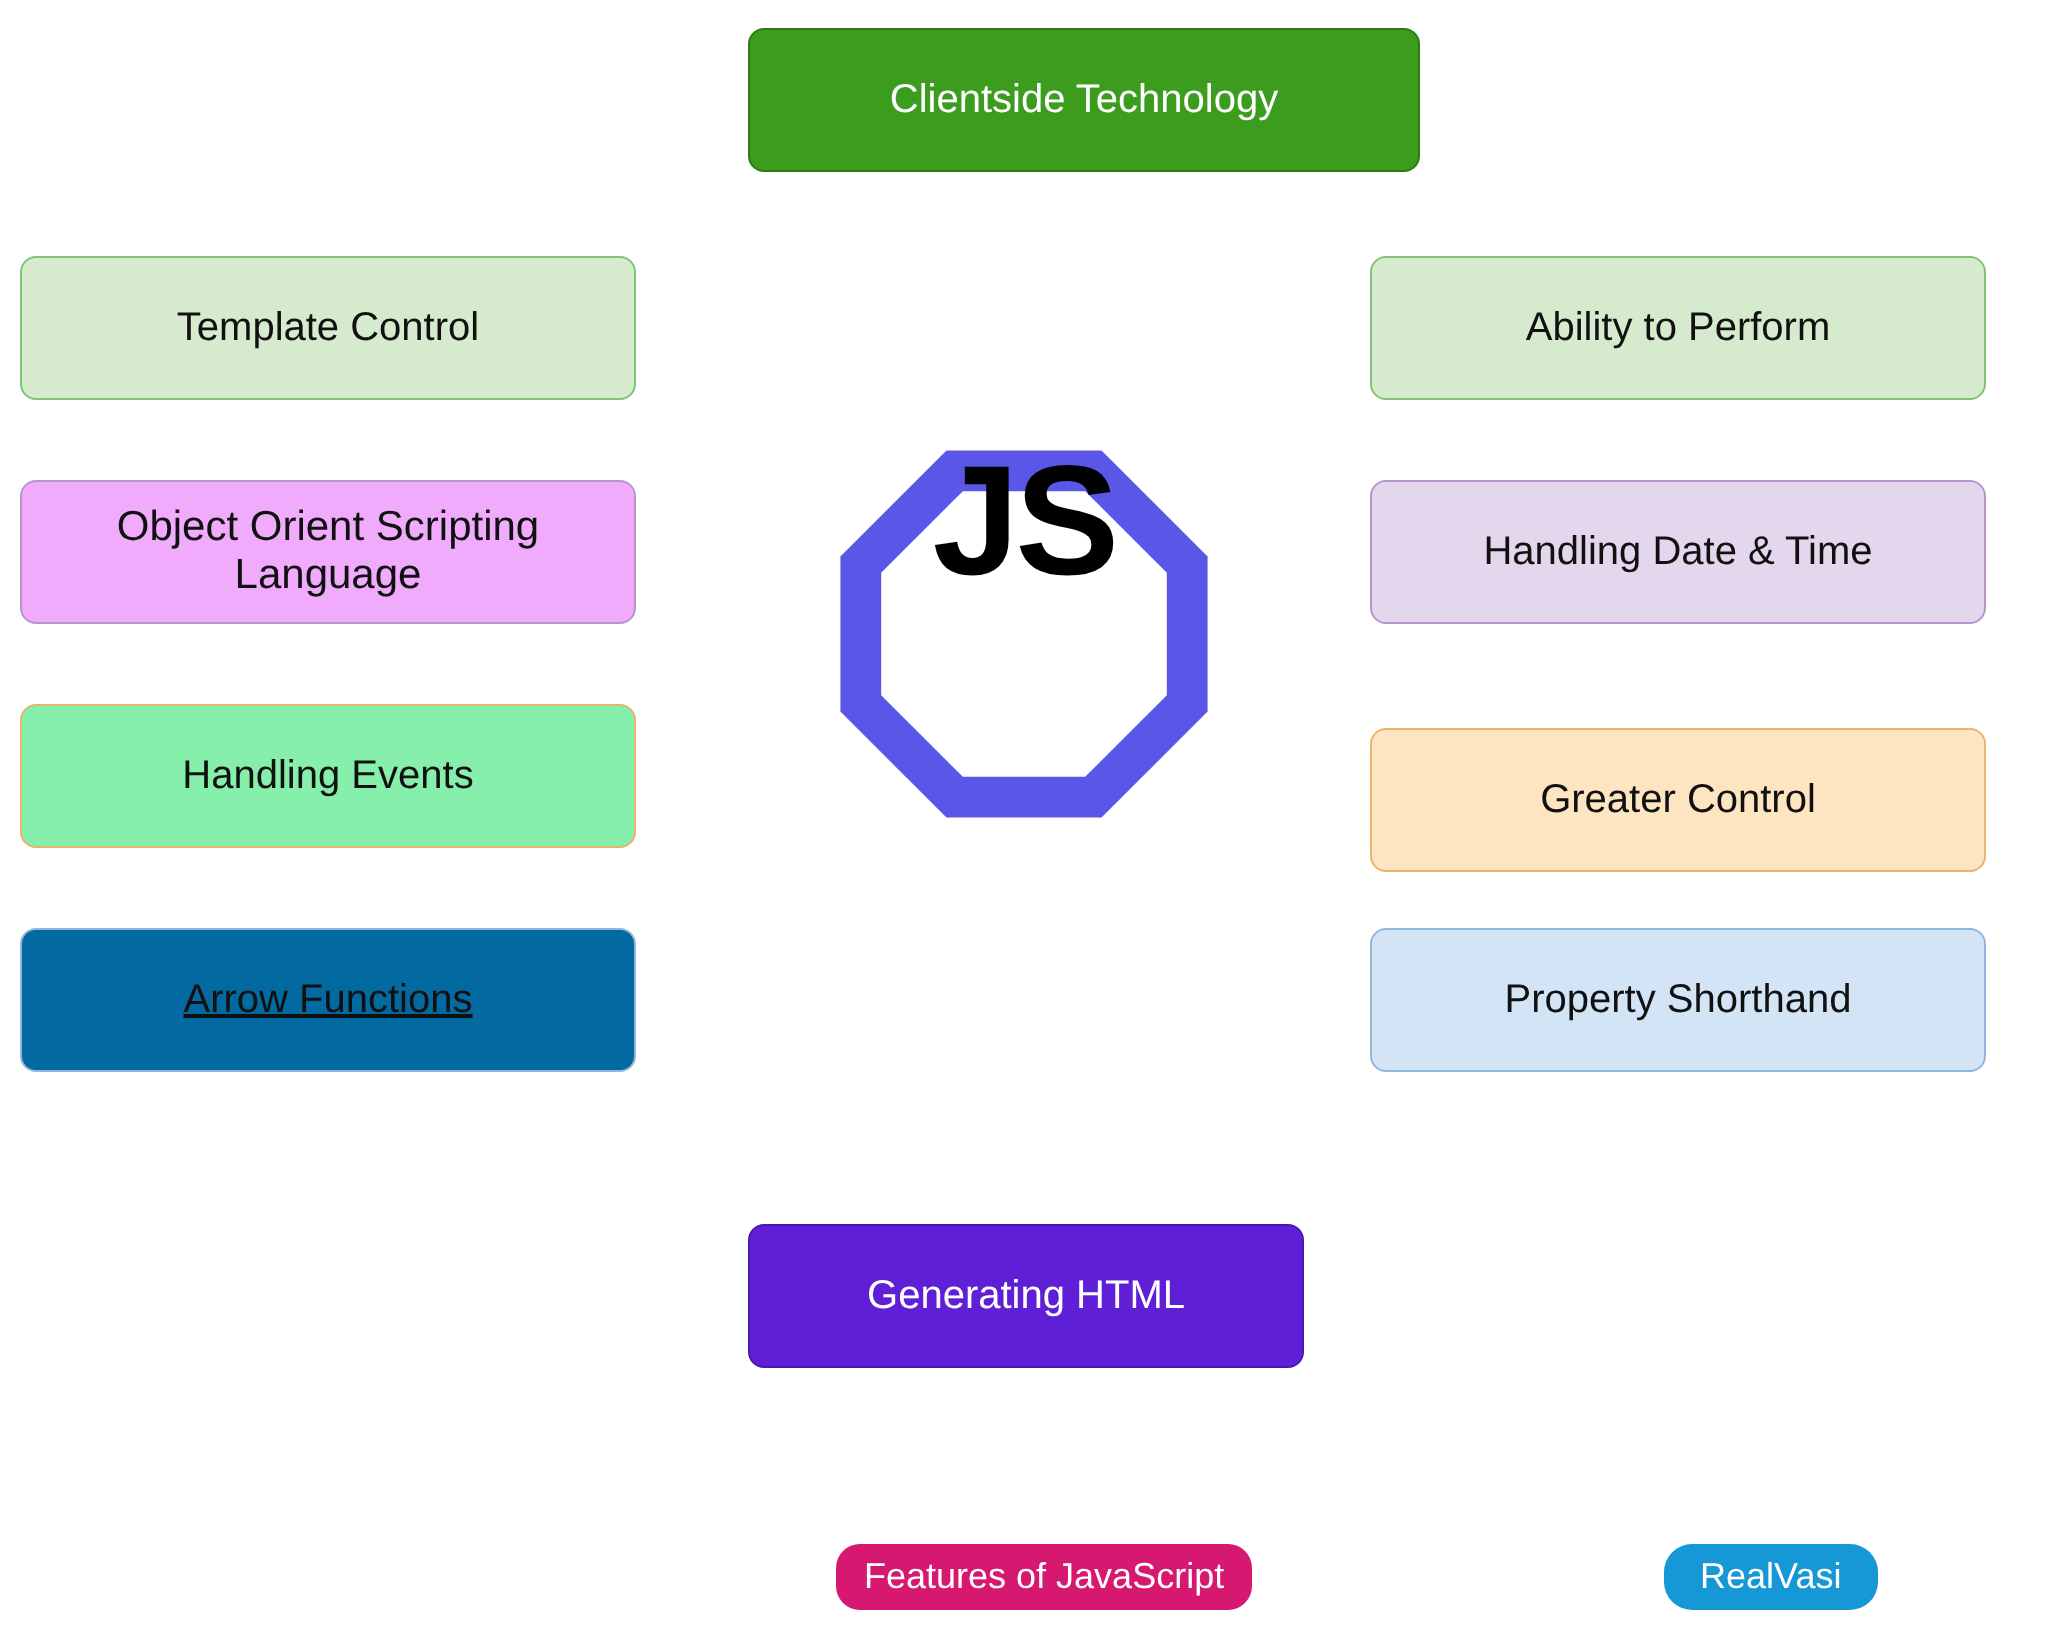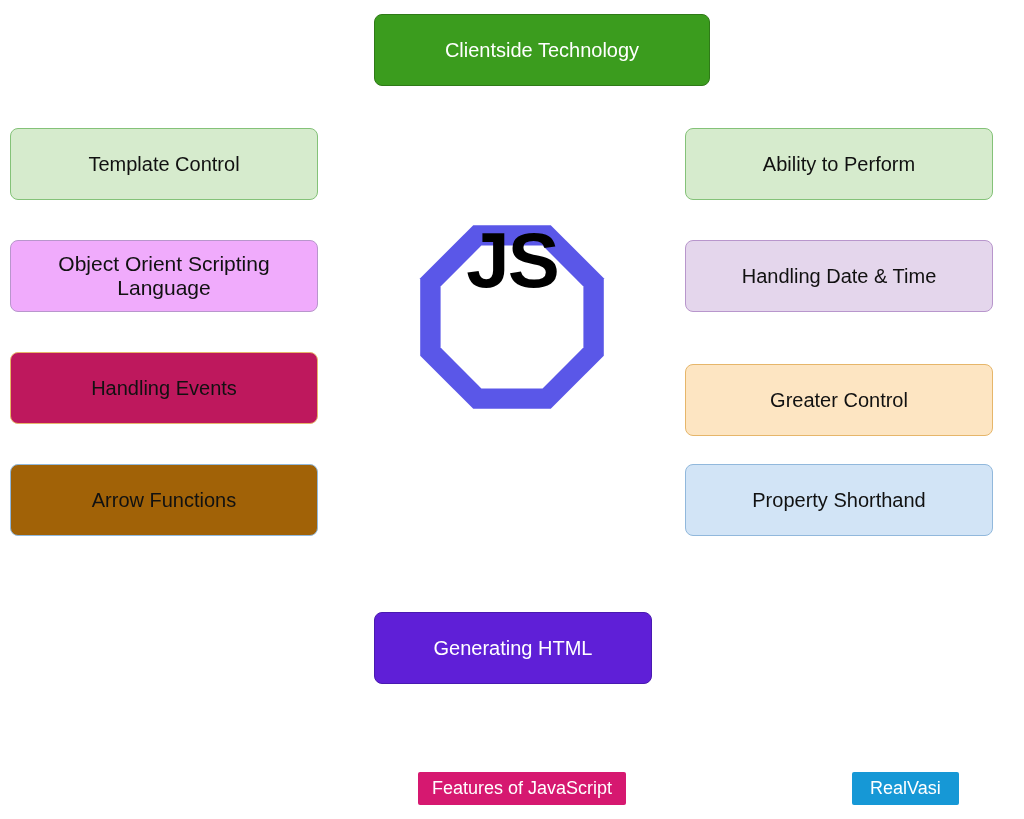--- a/index.html
+++ b/index.html
@@ -26,22 +26,22 @@
       left: 374px; top: 14px; width: 336px; height: 72px;
       background: #3b9c1e; border-color: #2f7a18; color: #fff;
     }
     .bottom-box {
       left: 374px; top: 612px; width: 278px; height: 72px;
       background: #5f1fd7; border-color: #491ab0; color: #fff;
     }
     .side-box { width: 308px; height: 72px; color: #111; }
     .l1 { left: 10px; top: 128px; background: #d6ebcd; border-color: #84c278; }
     .l2 { left: 10px; top: 240px; background: #f0abfc; border-color: #b896cc; font-size: 21px; align-items: center; }
-    .l3 { left: 10px; top: 352px; background: #be185d; border-color: #e6b66a; }
-    .l4 { left: 10px; top: 464px; background: #a16207; border-color: #91b8dc; }
+    .l3 { left: 10px; top: 352px; background: #86efac; border-color: #e6b66a; }
+    .l4 { left: 10px; top: 464px; background: #0369a1; border-color: #91b8dc; text-decoration: underline; }
     .r1 { left: 685px; top: 128px; background: #d6ebcd; border-color: #84c278; }
     .r2 { left: 685px; top: 240px; background: #e4d6ec; border-color: #b896cc; }
     .r3 { left: 685px; top: 352px; background: #fde5c2; border-color: #e6b66a; margin-top: 12px; }
     .r4 { left: 685px; top: 464px; background: #d2e4f6; border-color: #91b8dc; }
     .center-logo {
       position: absolute;
       left: 410px; top: 215px; width: 204px; height: 204px;
       display: flex; align-items: flex-start; justify-content: center;
     }
     .center-logo svg { width: 100%; height: 100%; }
@@ -52,29 +52,29 @@
       color: #000;
       letter-spacing: -2px;
       font-family: Arial, Helvetica, sans-serif;
     }
     .footer1 {
       position: absolute;
       left: 418px; top: 772px;
       background: #d61870; color: #fff;
       padding: 6px 14px;
       font-size: 18px;
-      border-radius: 2px;
+      border-radius: 12px;
     }
     .footer2 {
       position: absolute;
-      left: 852px; top: 772px;
+      left: 832px; top: 772px;
       background: #1698d6; color: #fff;
       padding: 6px 18px;
       font-size: 18px;
-      border-radius: 2px;
+      border-radius: 14px;
     }
   </style>
 </head>
 <body>
 
 <div class="box top-box">
   <span>Clientside Technology</span>
 </div>
 
 <div class="box side-box l1">

